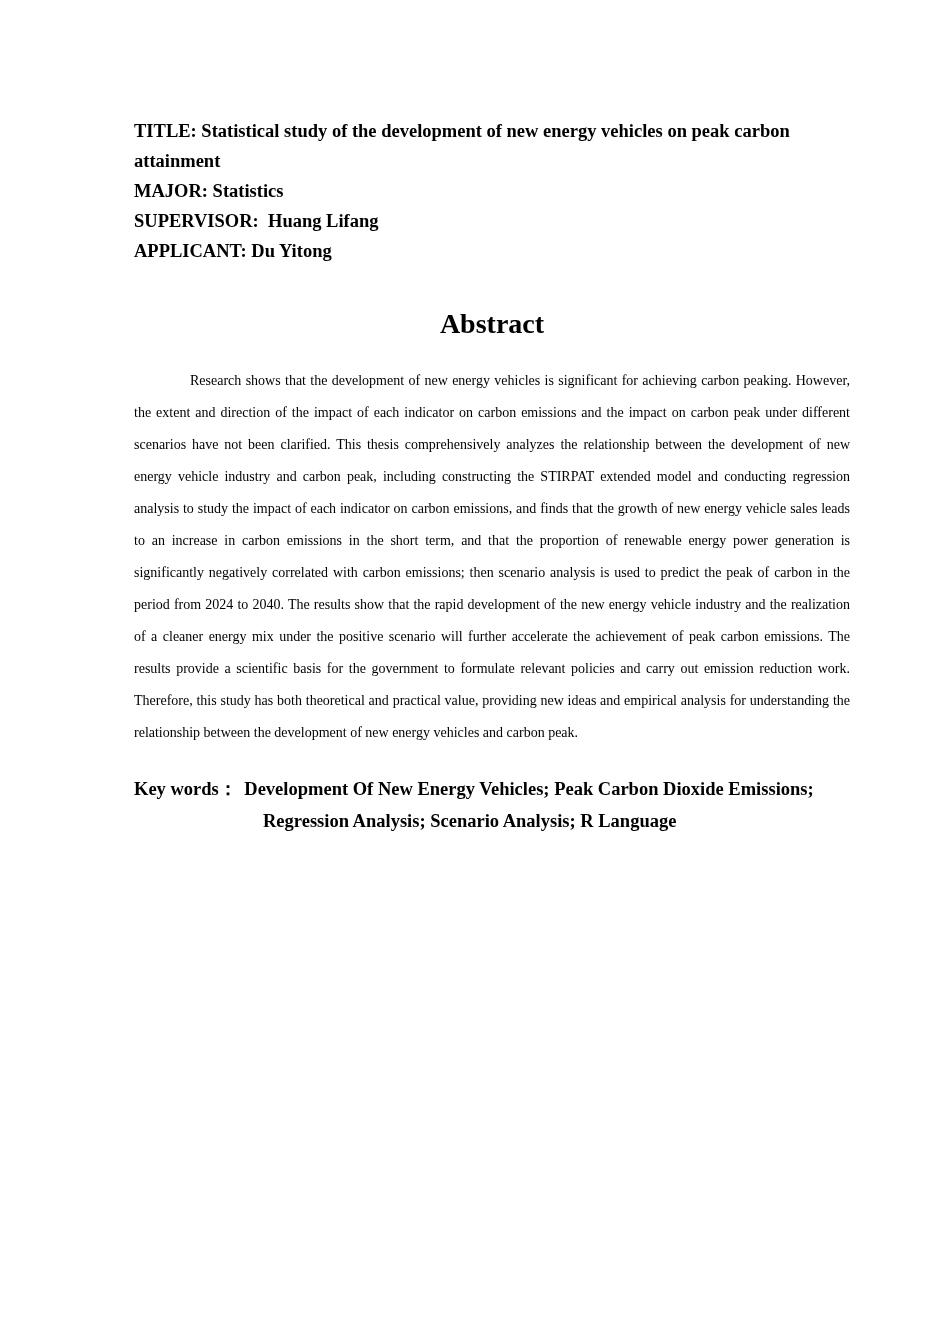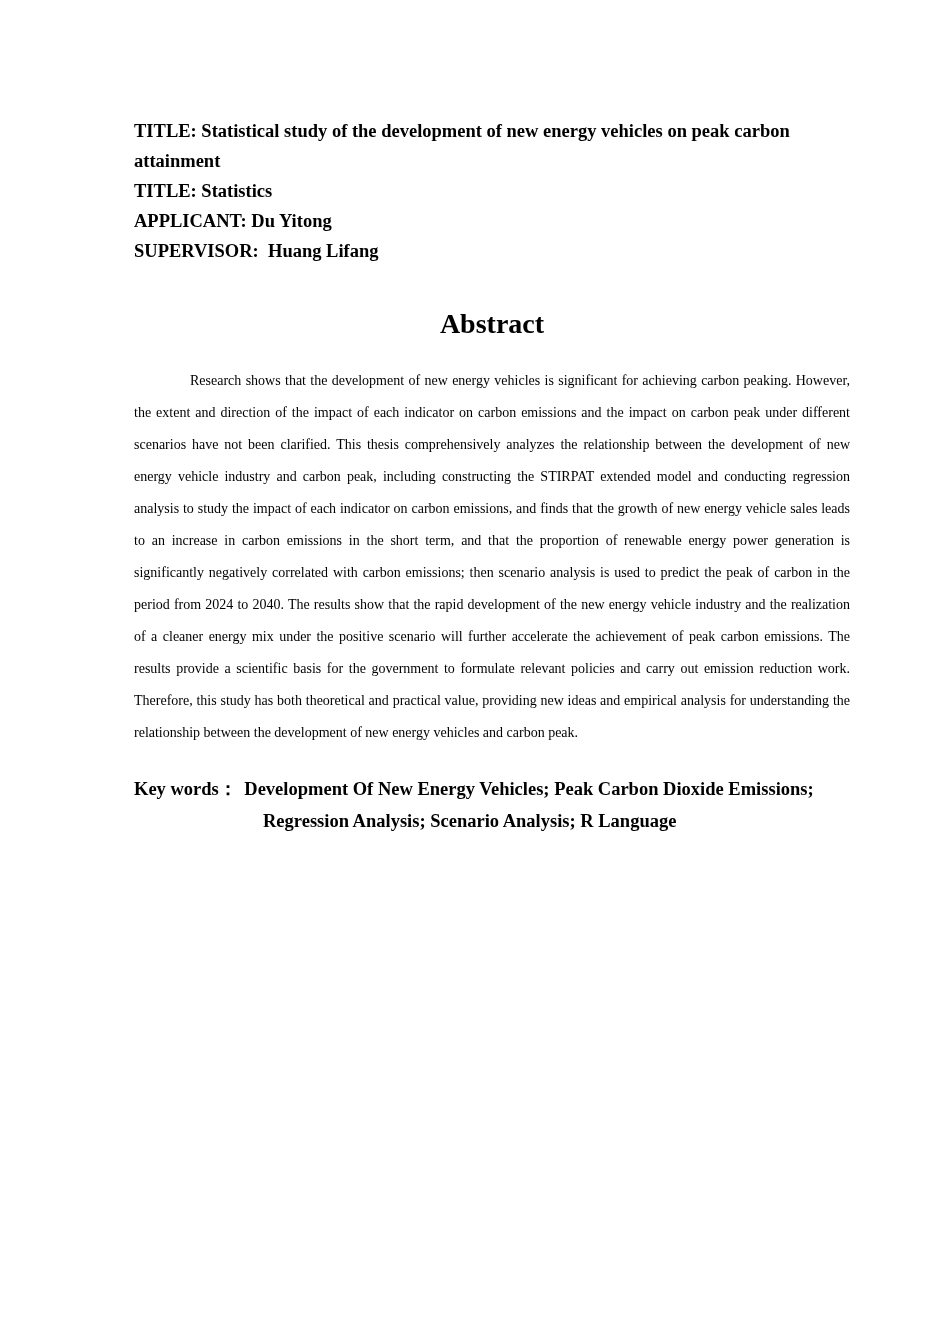--- a/index.html
+++ b/index.html
@@ -108,24 +108,24 @@
 </style>
 </head>
 <body>
 
 <div class="page">
   <div class="content">
 
     <div class="frontmatter">
       <p class="fm-title">TITLE: Statistical study of the development of new energy vehicles on peak carbon attainment</p>
 
-      <p class="fm-line fm-gap-major">TITLE: Statistics</p>
+      <p class="fm-line fm-gap-major">MAJOR: Statistics</p>
 
+      <p class="fm-line">SUPERVISOR:  Huang Lifang</p>
       <p class="fm-line fm-gap-applicant">APPLICANT: Du Yitong</p>
-      <p class="fm-line">SUPERVISOR:  Huang Lifang</p>
     </div>
 
     <h1 class="abstract-heading">Abstract</h1>
 
     <p class="abstract-body">Research shows that the development of new energy vehicles is significant for achieving carbon peaking. However, the extent and direction of the impact of each indicator on carbon emissions and the impact on carbon peak under different scenarios have not been clarified. This thesis comprehensively analyzes the relationship between the development of new energy vehicle industry and carbon peak, including constructing the STIRPAT extended model and conducting regression analysis to study the impact of each indicator on carbon emissions, and finds that the growth of new energy vehicle sales leads to an increase in carbon emissions in the short term, and that the proportion of renewable energy power generation is significantly negatively correlated with carbon emissions; then scenario analysis is used to predict the peak of carbon in the period from 2024 to 2040. The results show that the rapid development of the new energy vehicle industry and the realization of a cleaner energy mix under the positive scenario will further accelerate the achievement of peak carbon emissions. The results provide a scientific basis for the government to formulate relevant policies and carry out emission reduction work. Therefore, this study has both theoretical and practical value, providing new ideas and empirical analysis for understanding the relationship between the development of new energy vehicles and carbon peak.</p>
 
     <p class="keywords"><span class="keywords-label">Key words</span><span class="keywords-colon">：</span><span class="keywords-spacer"></span><span class="keywords-value">Development Of New Energy Vehicles; Peak Carbon Dioxide Emissions; Regression Analysis; Scenario Analysis; R Language</span></p>
 
   </div>
 </div>

